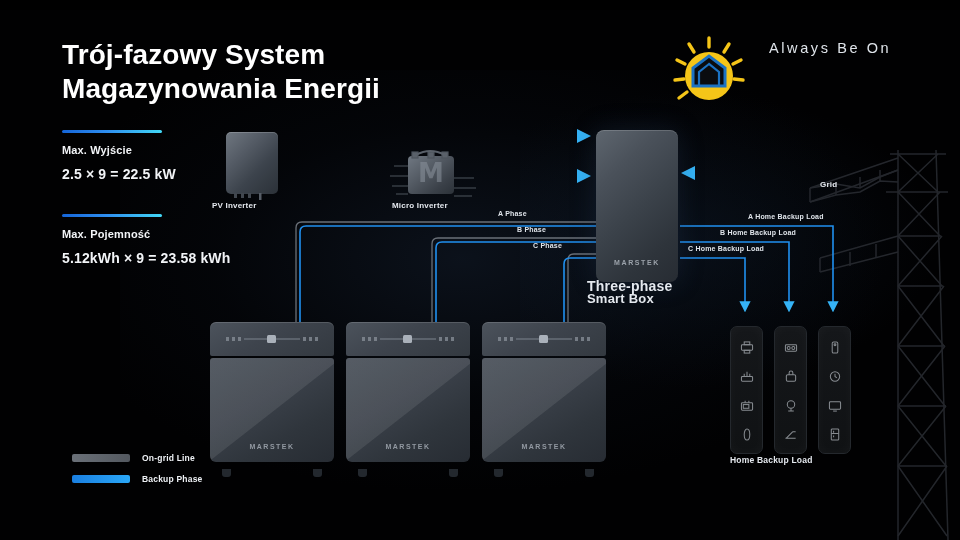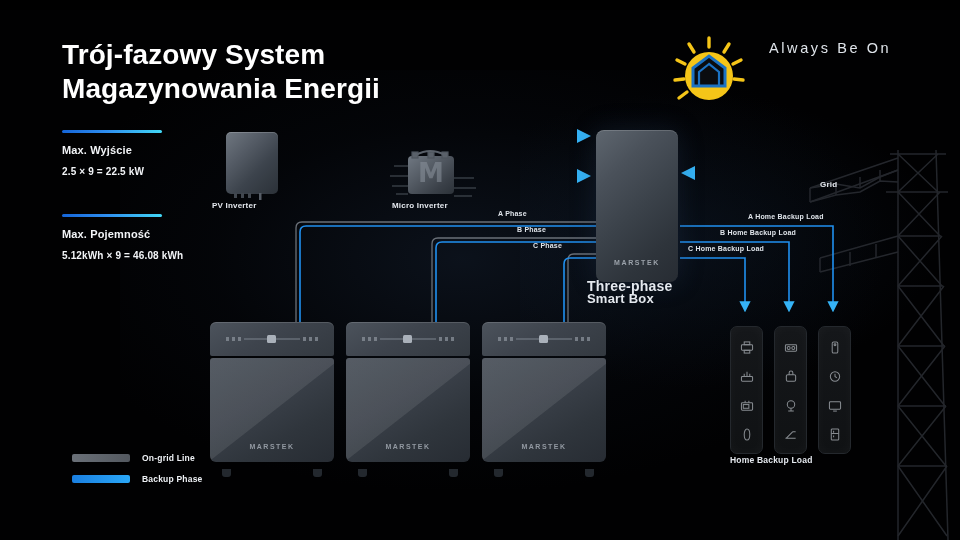--- a/index.html
+++ b/index.html
@@ -16,21 +16,21 @@
 
   
   .title{position:absolute;left:62px;top:28px;color:#fff;font-size:28px;font-weight:bold;
     line-height:1.22;letter-spacing:.1px;white-space:pre-line;}
 
   
   .spec{position:absolute;left:62px;}
   .spec .bar{width:100px;height:3px;border-radius:2px;
     background:linear-gradient(90deg,#1565d8 0%,#2f8ff0 45%,#42d7f5 100%);}
   .spec .lbl{color:#f2f4f7;font-size:11px;font-weight:bold;margin-top:11px;letter-spacing:.15px;}
-  .spec .val{color:#f2f4f7;font-size:10px;font-weight:bold;margin-top:10px;letter-spacing:.15px;}
+  .spec .val{color:#f2f4f7;font-size:14px;font-weight:bold;margin-top:10px;letter-spacing:.15px;}
 
   
   .logo{position:absolute;right:22px;top:24px;width:275px;height:72px;}
   .logo .tag{position:absolute;left:106px;top:6px;color:#dfe4ea;font-size:14.5px;letter-spacing:2.6px;
     font-family:Liberation Sans, sans-serif;}
   .logo .word{position:absolute;left:75px;top:22px;color:#1b72c4;font-size:36px;font-weight:bold;
     letter-spacing:2px;font-family:"DejaVu Sans",sans-serif;}
 
   
   .pvinv{position:absolute;left:226px;top:122px;width:52px;height:62px;border-radius:5px;
@@ -116,21 +116,21 @@
 Magazynowania Energii</div>
 
   <div class="spec" style="top:120px">
     <div class="bar"></div>
     <div class="lbl">Max. Wyjście</div>
     <div class="val">2.5  × 9 = 22.5 kW</div>
   </div>
   <div class="spec" style="top:204px">
     <div class="bar"></div>
     <div class="lbl">Max. Pojemność</div>
-    <div class="val">5.12kWh × 9 = 46.08 kWh</div>
+    <div class="val">5.12kWh × 9 = 23.58 kWh</div>
   </div>
 
   <div class="logo">
     <svg width="110" height="72" style="position:absolute;left:0;top:0">
       <g stroke="#f5c518" stroke-width="3.4" stroke-linecap="round">
         <line x1="46" y1="4" x2="46" y2="13"></line>
         <line x1="66" y1="10" x2="61" y2="18"></line>
         <line x1="78" y1="26" x2="70" y2="30"></line>
         <line x1="80" y1="46" x2="71" y2="45"></line>
         <line x1="26" y1="10" x2="31" y2="18"></line>

